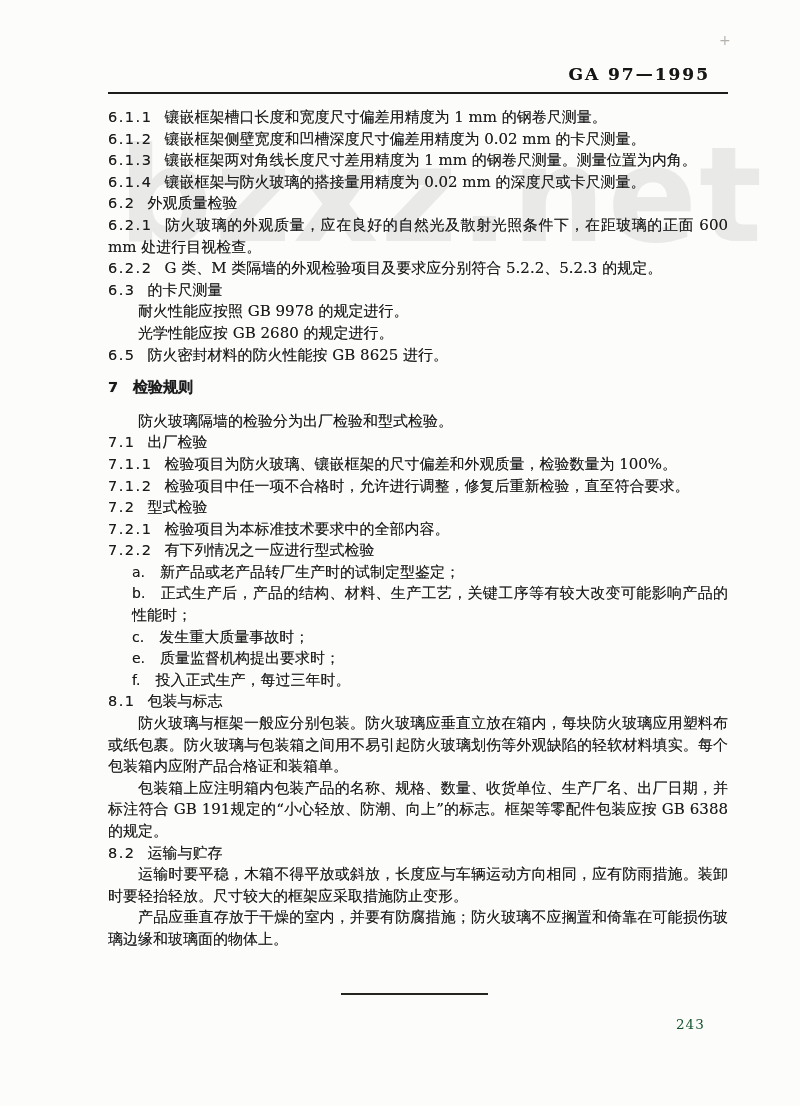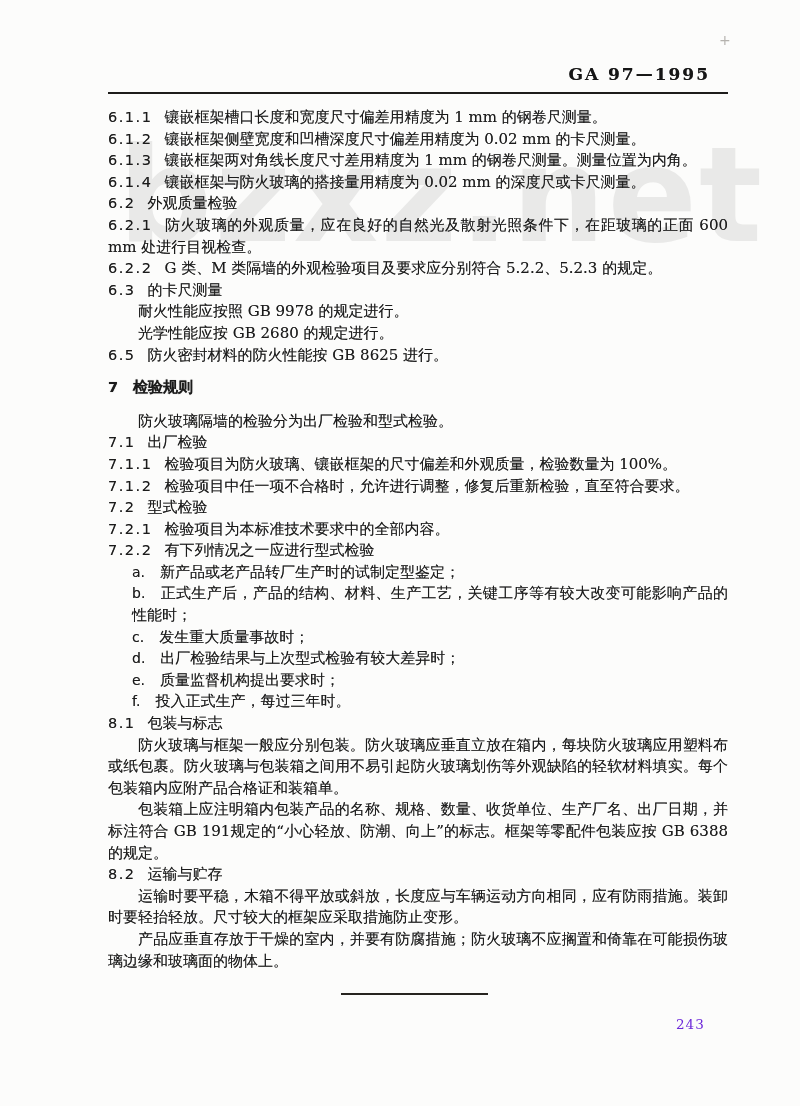--- a/index.html
+++ b/index.html
@@ -66,21 +66,21 @@
   .item  { padding-left:24px; }
   .item .num { margin-right:15px; letter-spacing:0; font-size:14px; }
   .end-rule {
     position:absolute; left:341px; top:993px;
     width:147px; border:0; border-top:2.5px solid #26241f;
     margin:0;
   }
   .page-number {
     position:absolute; left:676px; top:1016px;
     font-size:13.5px; letter-spacing:1px;
-    color:#6d28d9;
+    color:#14532d;
     font-family:"DejaVu Serif","Liberation Serif",serif;
   }
 </style>
 </head>
 <body>
 
 <div class="page">
   <div class="watermark">bzxz.net</div>
   <div class="reg-mark">+</div>
 
@@ -103,21 +103,20 @@
         <div class="block para"><span class="txt">防火玻璃隔墙的检验分为出厂检验和型式检验。</span></div>
         <div class="block clause"><span class="num">7.1</span><span class="txt">出厂检验</span></div>
         <div class="block clause"><span class="num">7.1.1</span><span class="txt">检验项目为防火玻璃、镶嵌框架的尺寸偏差和外观质量，检验数量为 100%。</span></div>
         <div class="block clause"><span class="num">7.1.2</span><span class="txt">检验项目中任一项不合格时，允许进行调整，修复后重新检验，直至符合要求。</span></div>
         <div class="block clause"><span class="num">7.2</span><span class="txt">型式检验</span></div>
         <div class="block clause"><span class="num">7.2.1</span><span class="txt">检验项目为本标准技术要求中的全部内容。</span></div>
         <div class="block clause"><span class="num">7.2.2</span><span class="txt">有下列情况之一应进行型式检验</span></div>
         <div class="block item"><span class="num">a.</span><span class="txt">新产品或老产品转厂生产时的试制定型鉴定；</span></div>
         <div class="block item"><span class="num">b.</span><span class="txt">正式生产后，产品的结构、材料、生产工艺，关键工序等有较大改变可能影响产品的性能时；</span></div>
         <div class="block item"><span class="num">c.</span><span class="txt">发生重大质量事故时；</span></div>
-        <div class="block item"><span class="num">d.</span><span class="txt">出厂检验结果与上次型式检验有较大差异时；</span></div>
         <div class="block item"><span class="num">e.</span><span class="txt">质量监督机构提出要求时；</span></div>
         <div class="block item"><span class="num">f.</span><span class="txt">投入正式生产，每过三年时。</span></div>
         <div class="block clause"><span class="num">8.1</span><span class="txt">包装与标志</span></div>
         <div class="block para"><span class="txt">防火玻璃与框架一般应分别包装。防火玻璃应垂直立放在箱内，每块防火玻璃应用塑料布或纸包裹。防火玻璃与包装箱之间用不易引起防火玻璃划伤等外观缺陷的轻软材料填实。每个包装箱内应附产品合格证和装箱单。</span></div>
         <div class="block para"><span class="txt">包装箱上应注明箱内包装产品的名称、规格、数量、收货单位、生产厂名、出厂日期，并标注符合 GB 191规定的“小心轻放、防潮、向上”的标志。框架等零配件包装应按 GB 6388 的规定。</span></div>
         <div class="block clause"><span class="num">8.2</span><span class="txt">运输与贮存</span></div>
         <div class="block para"><span class="txt">运输时要平稳，木箱不得平放或斜放，长度应与车辆运动方向相同，应有防雨措施。装卸时要轻抬轻放。尺寸较大的框架应采取措施防止变形。</span></div>
         <div class="block para"><span class="txt">产品应垂直存放于干燥的室内，并要有防腐措施；防火玻璃不应搁置和倚靠在可能损伤玻璃边缘和玻璃面的物体上。</span></div>
       </div>
   </div>

